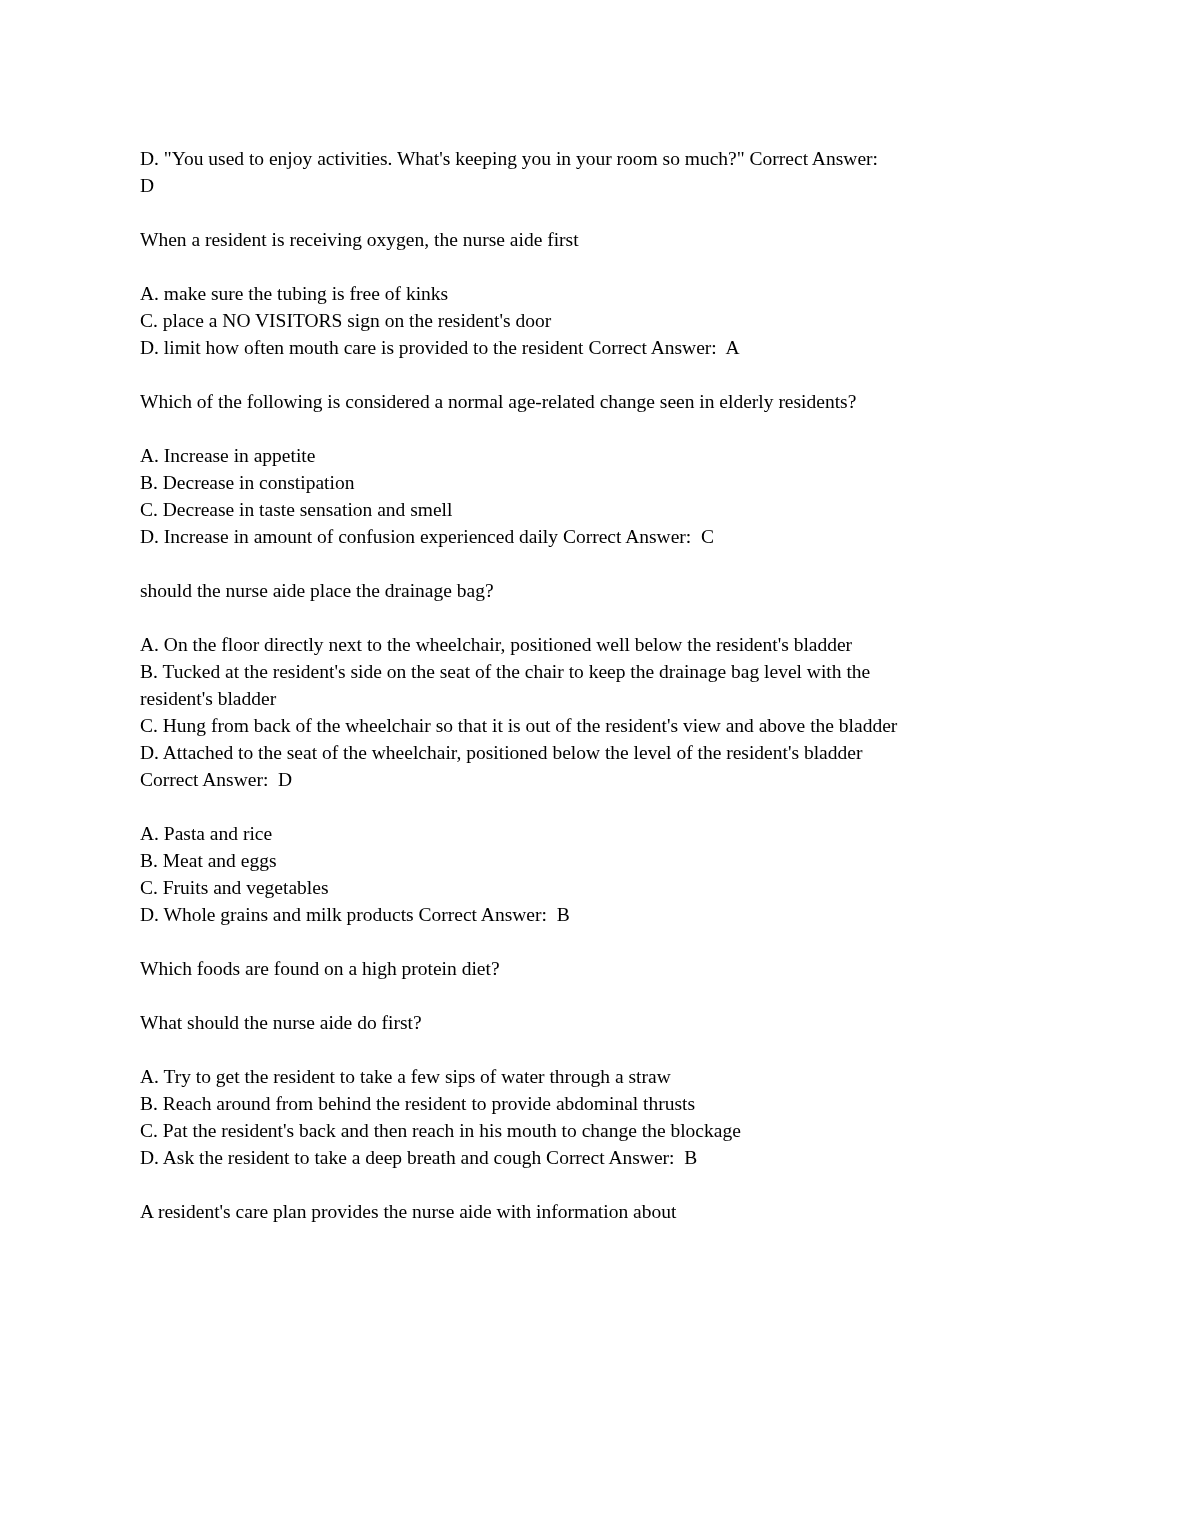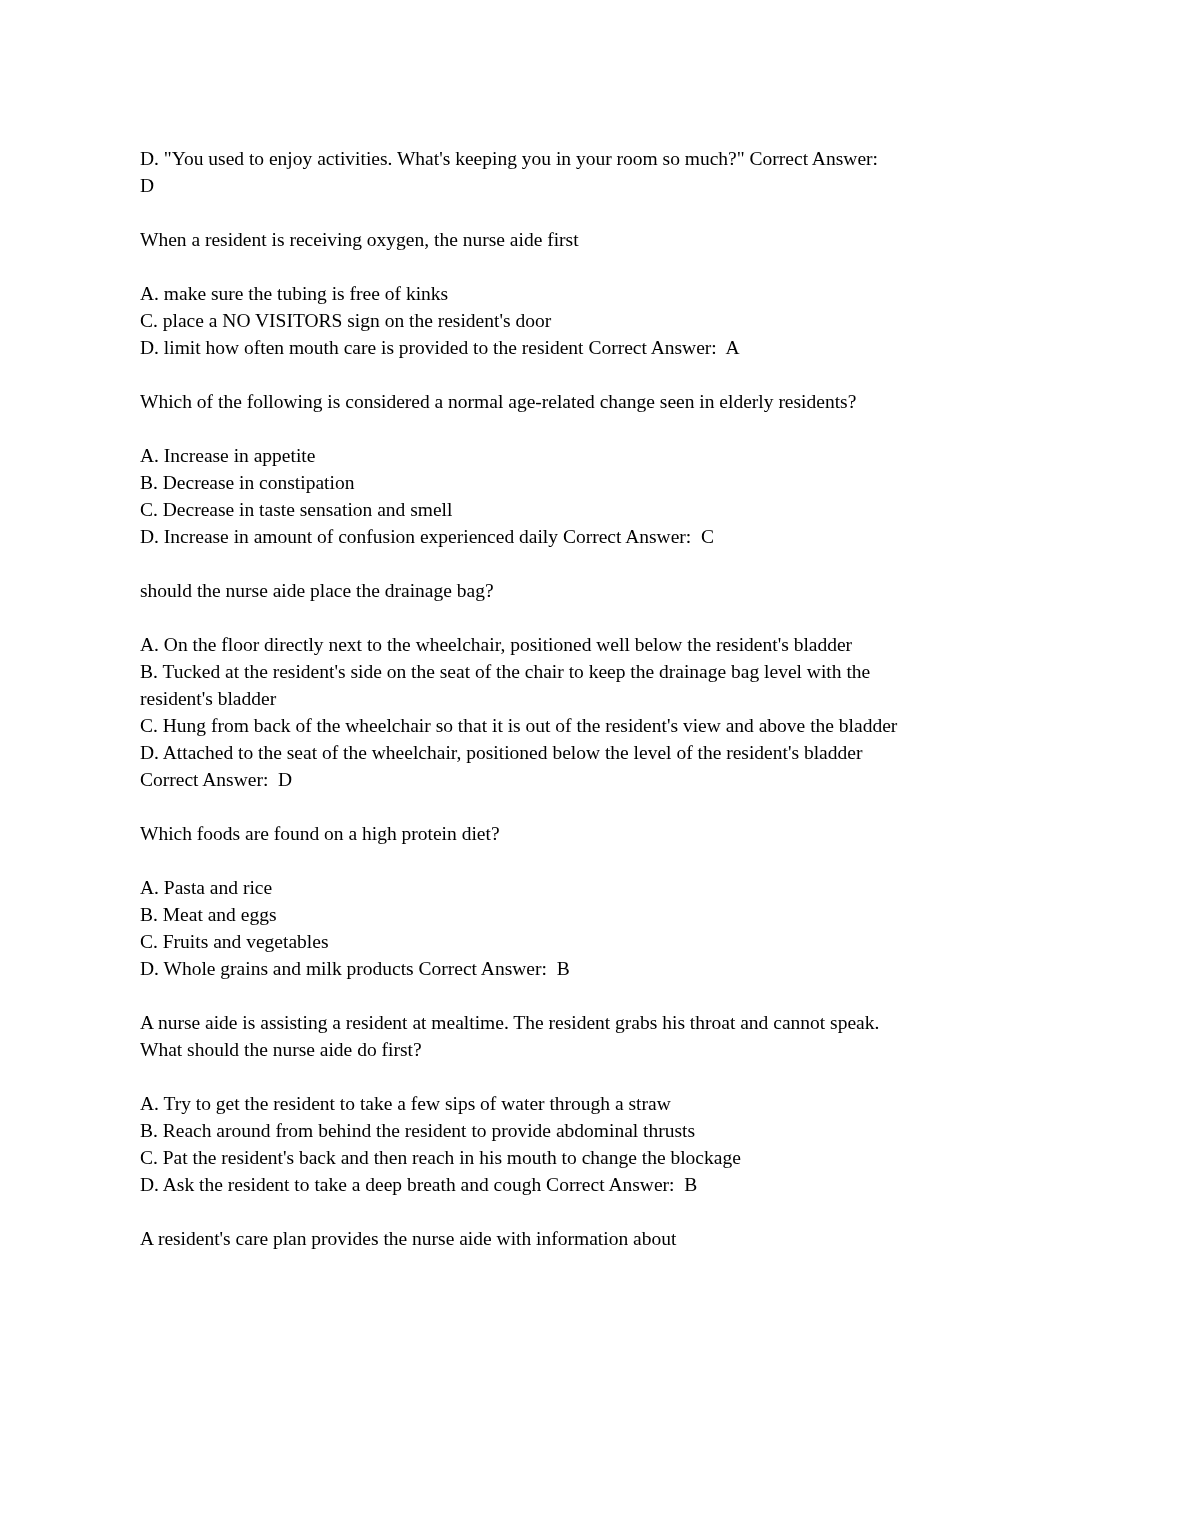--- a/index.html
+++ b/index.html
@@ -70,32 +70,31 @@
     <div class="block">
       <p class="line">A. On the floor directly next to the wheelchair, positioned well below the resident's bladder</p>
       <p class="line">B. Tucked at the resident's side on the seat of the chair to keep the drainage bag level with the</p>
       <p class="line">resident's bladder</p>
       <p class="line">C. Hung from back of the wheelchair so that it is out of the resident's view and above the bladder</p>
       <p class="line">D. Attached to the seat of the wheelchair, positioned below the level of the resident's bladder</p>
       <p class="line">Correct Answer:  D</p>
     </div>
 
     <div class="block">
-      <p class="line">Which foods are found on a high protein diet?</p>
-    </div>
-
-    <div class="block">
       <p class="line">A. Pasta and rice</p>
       <p class="line">B. Meat and eggs</p>
       <p class="line">C. Fruits and vegetables</p>
       <p class="line">D. Whole grains and milk products Correct Answer:  B</p>
     </div>
 
     <div class="block">
-      <p class="line">A nurse aide is assisting a resident at mealtime. The resident grabs his throat and cannot speak.</p>
+      <p class="line">Which foods are found on a high protein diet?</p>
+    </div>
+
+    <div class="block">
       <p class="line">What should the nurse aide do first?</p>
     </div>
 
     <div class="block">
       <p class="line">A. Try to get the resident to take a few sips of water through a straw</p>
       <p class="line">B. Reach around from behind the resident to provide abdominal thrusts</p>
       <p class="line">C. Pat the resident's back and then reach in his mouth to change the blockage</p>
       <p class="line">D. Ask the resident to take a deep breath and cough Correct Answer:  B</p>
     </div>
 

